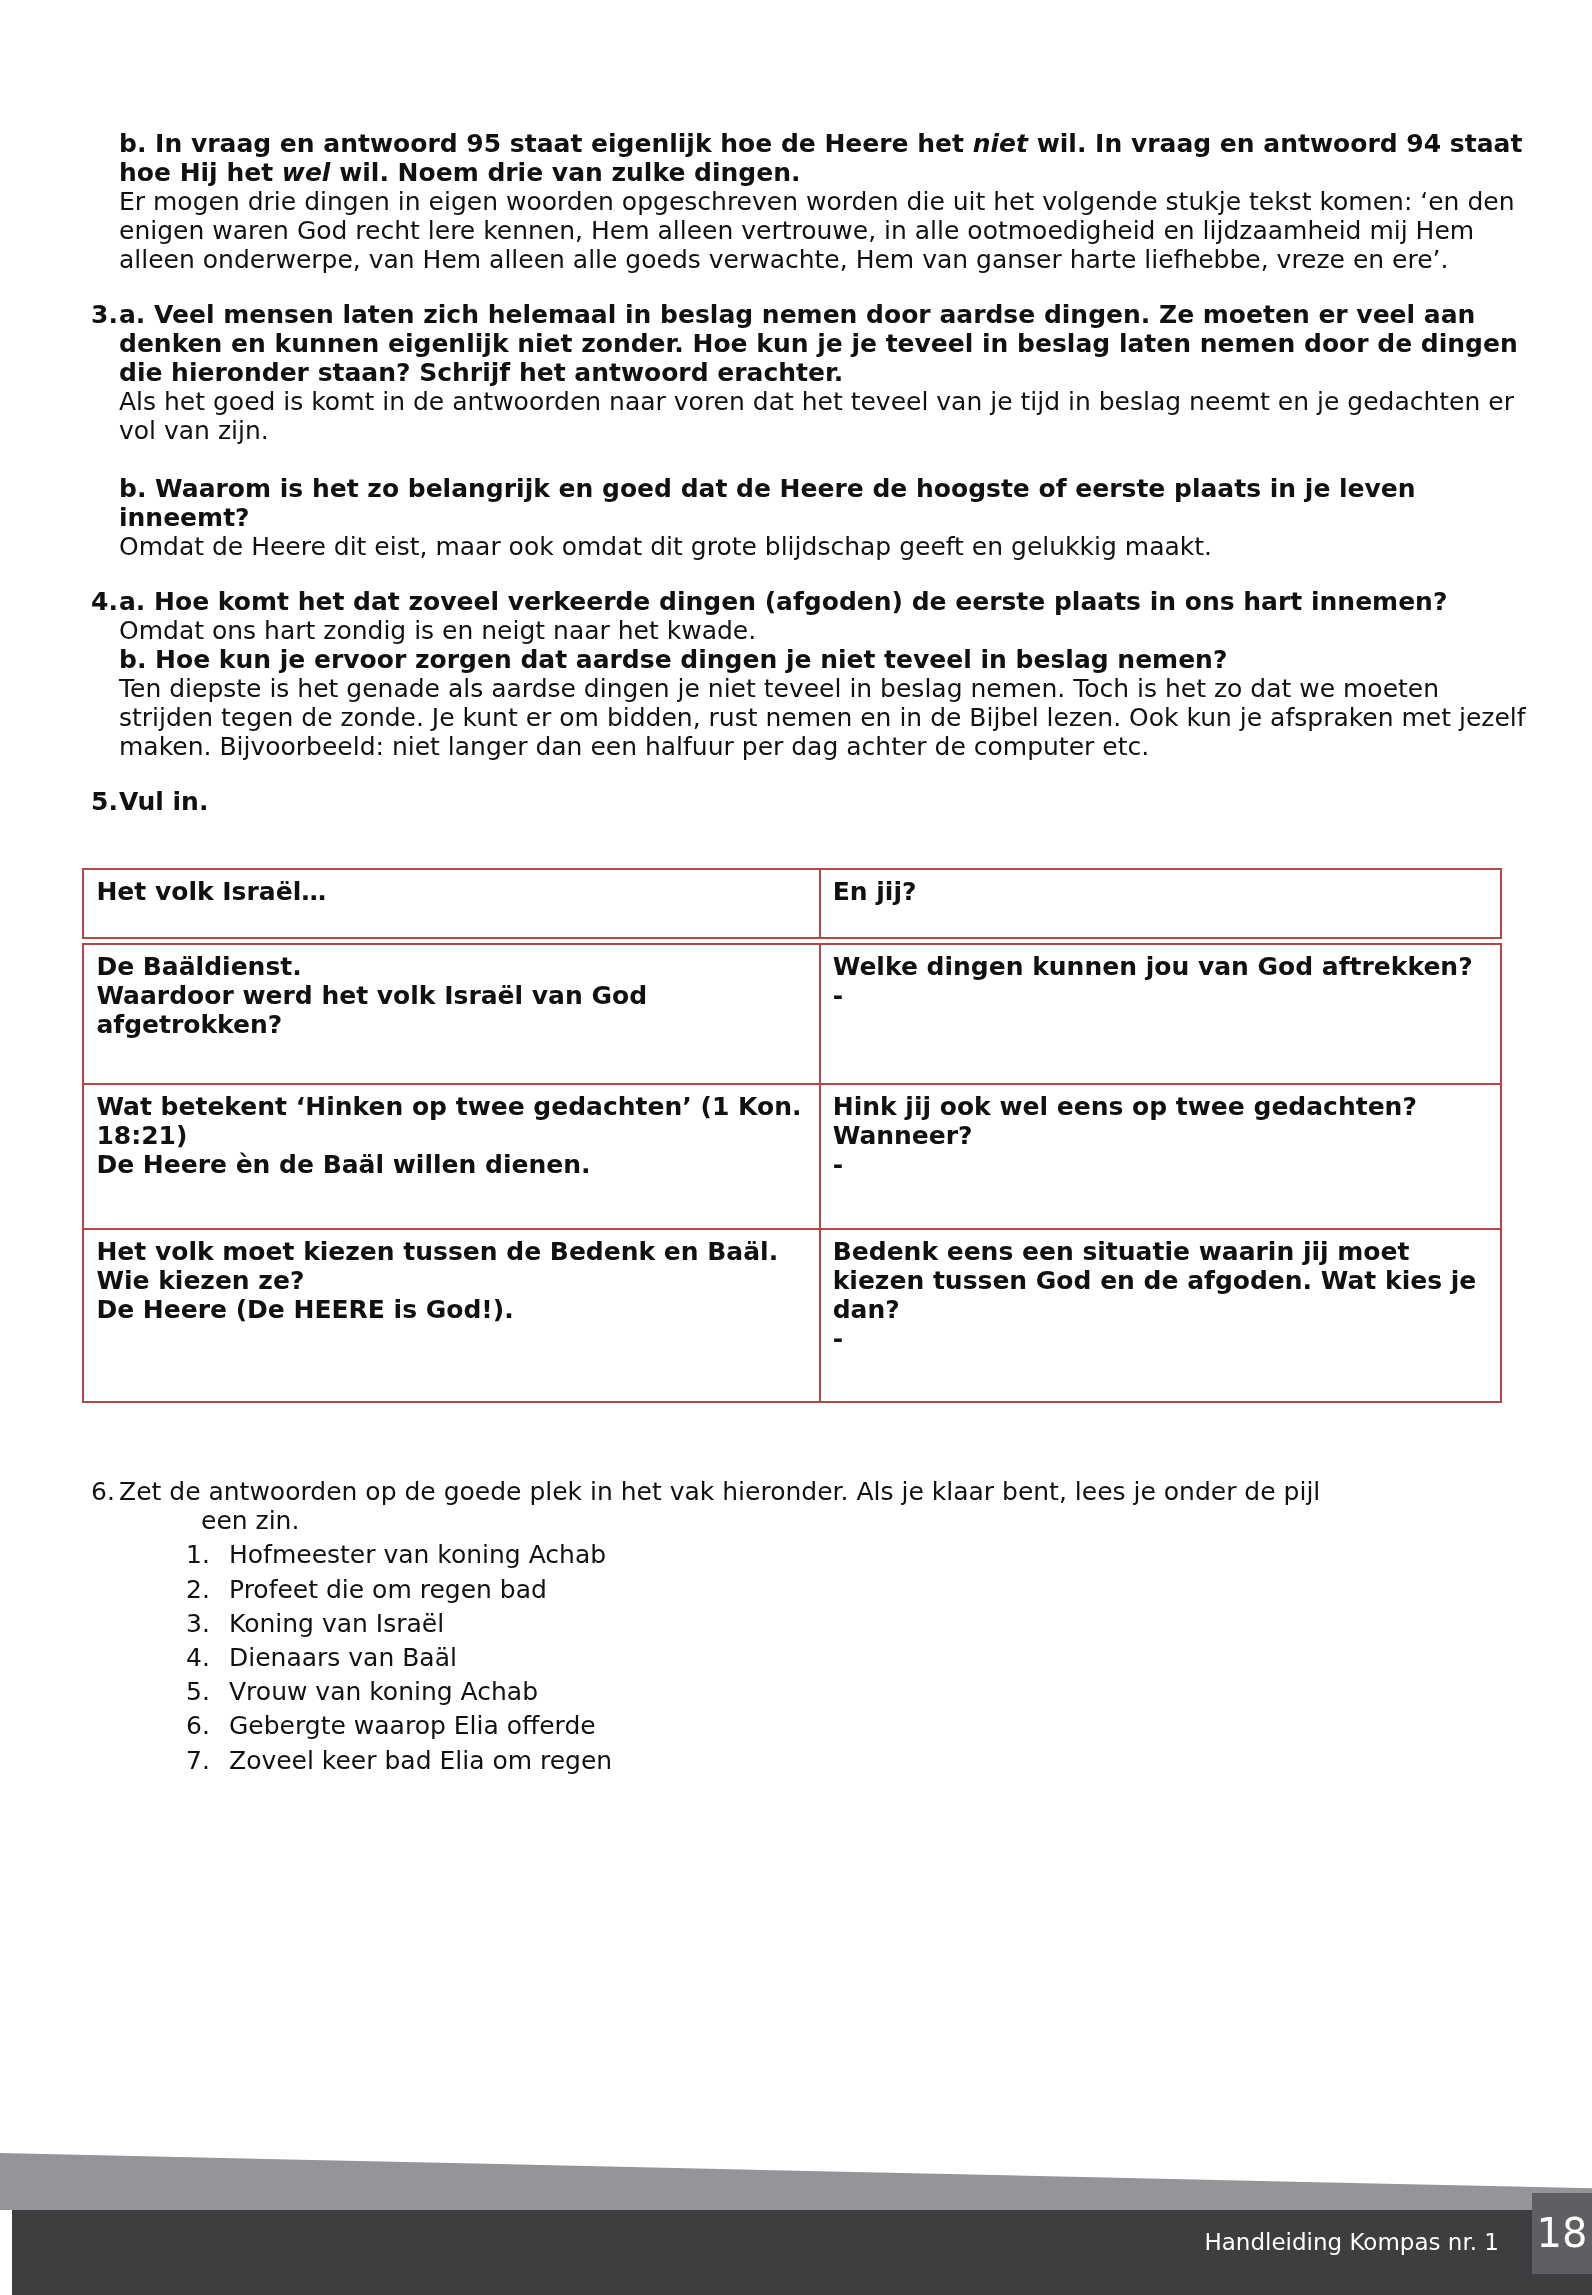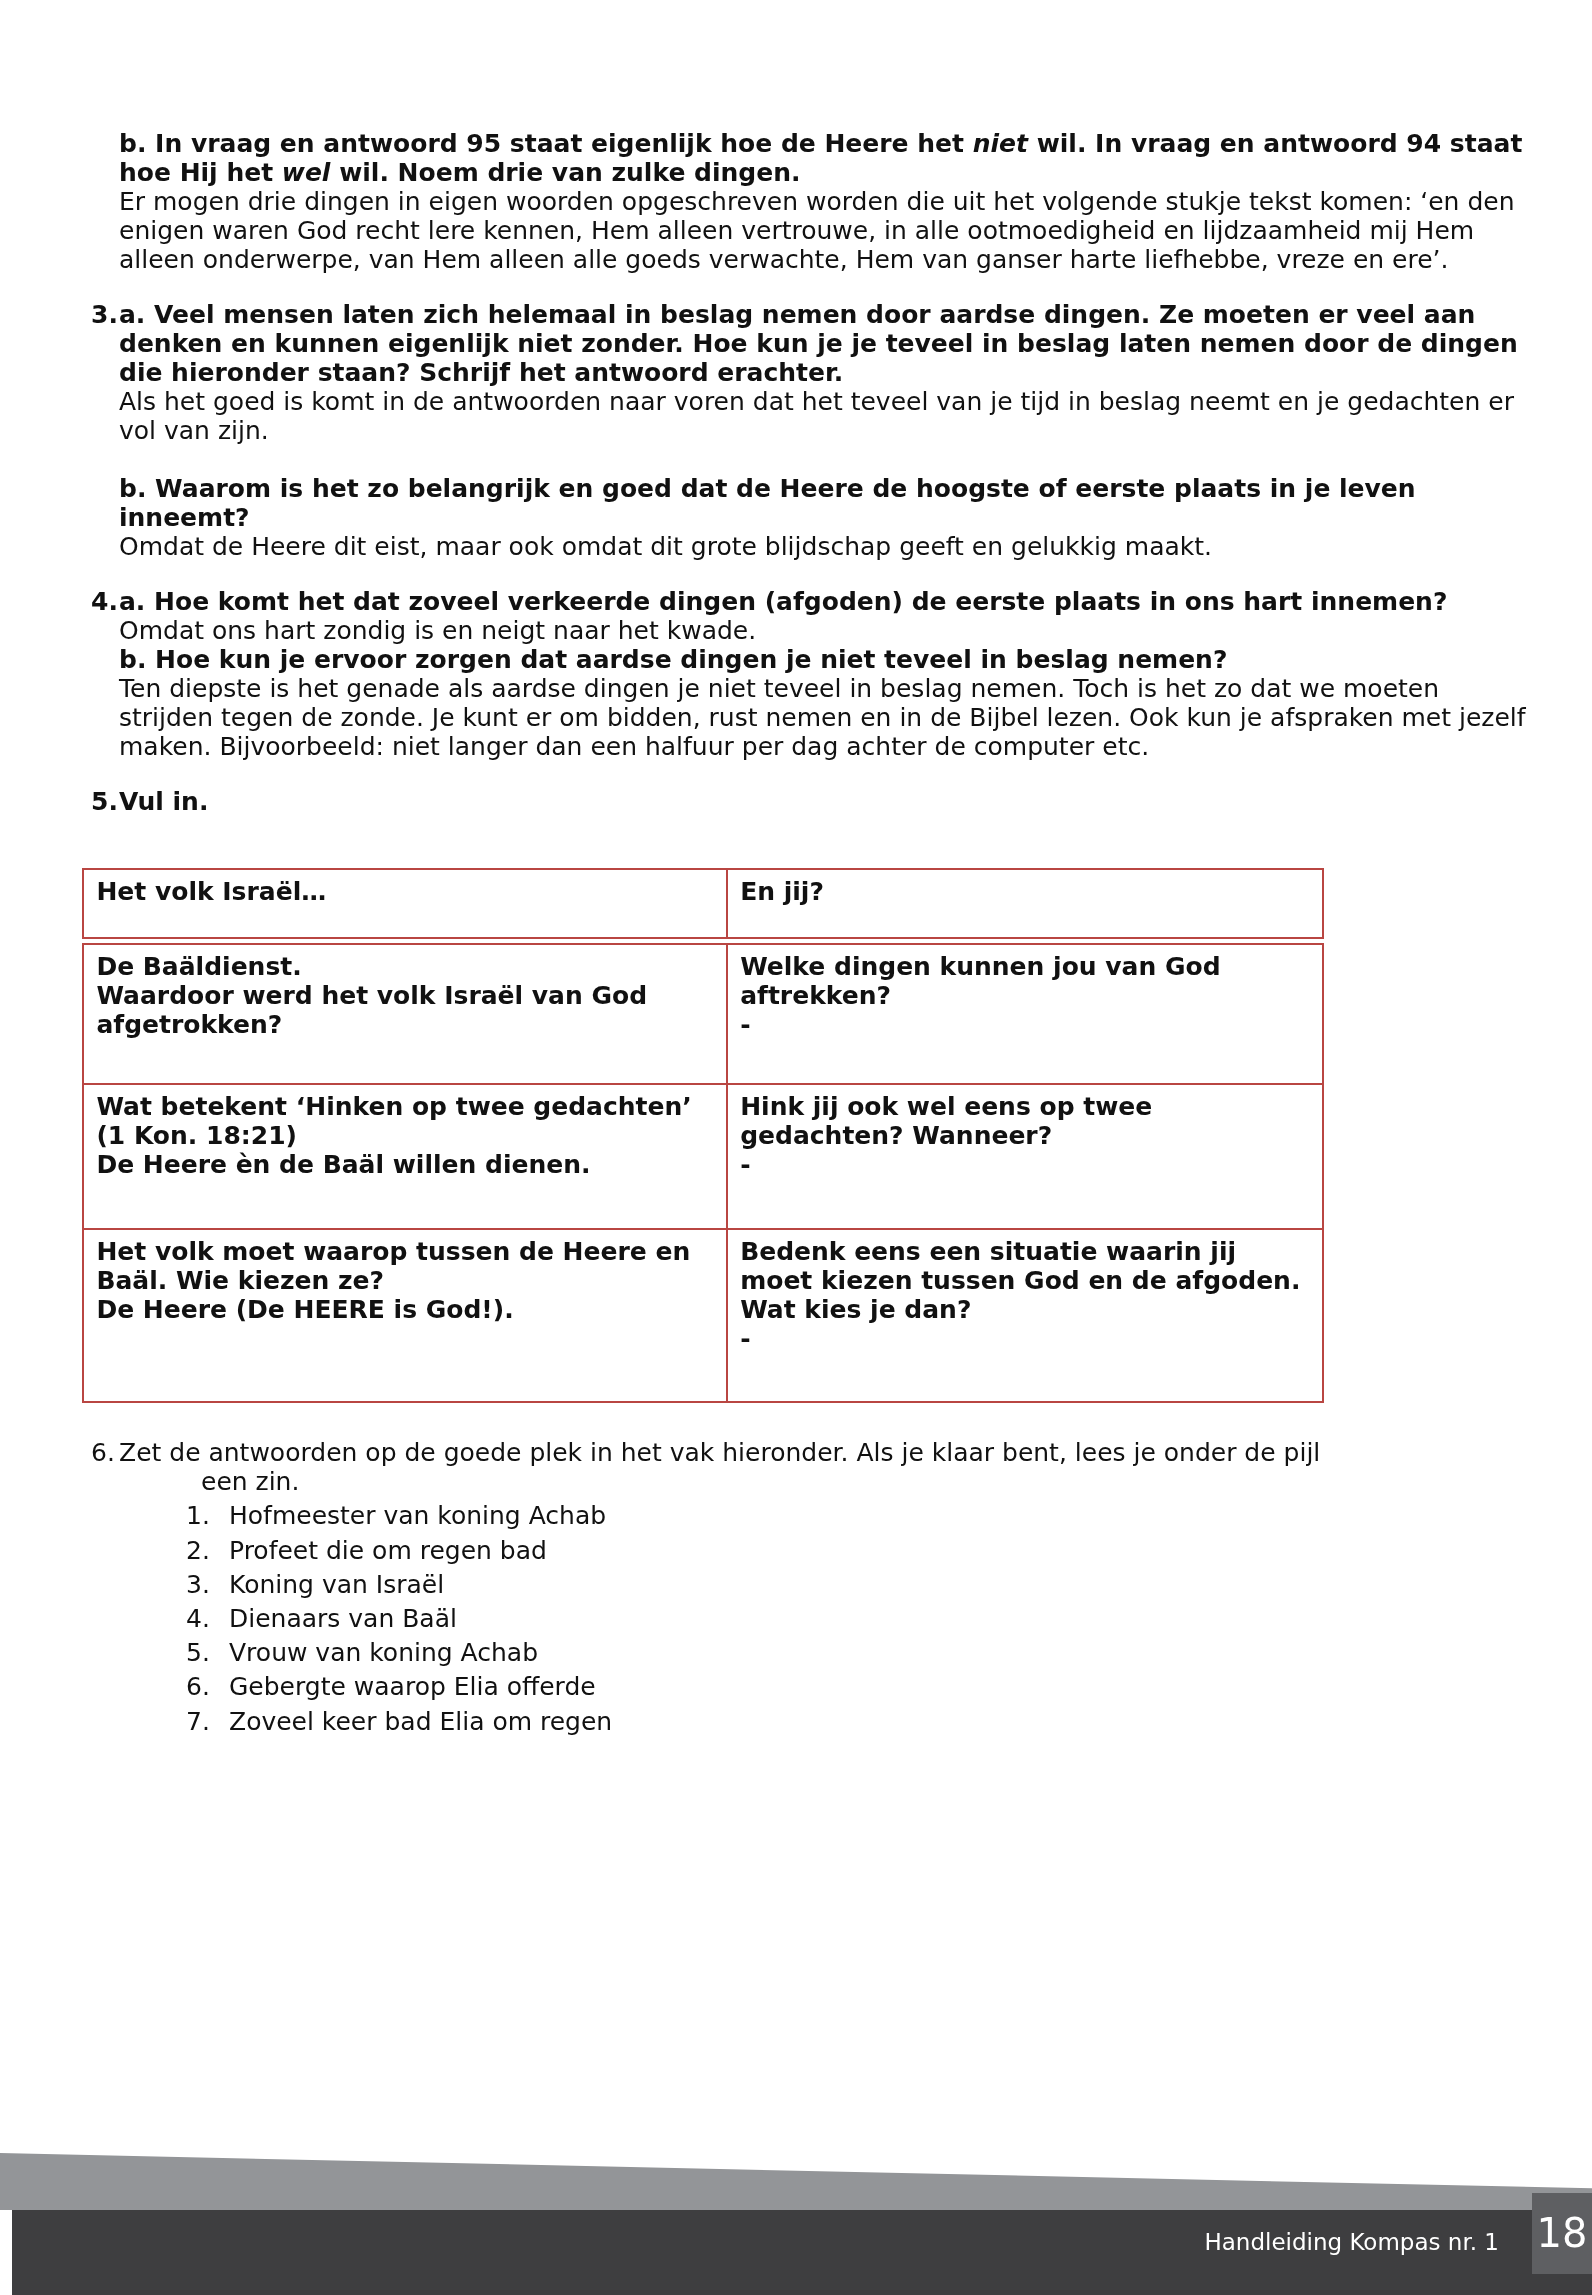--- a/index.html
+++ b/index.html
@@ -26,23 +26,23 @@
 
   .item { display: flex; }
   .item > .num { width: 28px; flex: none; }
   .item > .body { flex: 1; min-width: 0; }
 
   .gap { margin-top: 29px; }
 
   
   .ktable {
     margin-top: 52px;
-    margin-bottom: 35px;
+    margin-bottom: 74px;
     margin-left: -8.6px;
-    width: 1242px;
+    width: 1420px;
     font-weight: 700;
   }
   .trow { display: flex; align-items: stretch; }
   .tcell { padding: 7px 12px; }
   .cleft  { width: 52%; border-right: 2.6px solid var(--accent-red, #b94642); }
   .cright { width: 48%; }
   .thead { border: 2.6px solid var(--accent-red, #b94642); }
   .thead .tcell { min-height: 67px; }
   .tbody { border: 2.6px solid var(--accent-red, #b94642); margin-top: 4.3px; }
   .tbody .trow + .trow { border-top: 2.6px solid var(--accent-red, #b94642); }
@@ -145,21 +145,21 @@
             <div>Wat betekent ‘Hinken op twee gedachten’ (1 Kon. 18:21)</div>
             <div>De Heere èn de Baäl willen dienen.</div>
           </div>
           <div class="tcell cright">
             <div>Hink jij ook wel eens op twee gedachten? Wanneer?</div>
             <div>-</div>
           </div>
         </div>
         <div class="trow r2">
           <div class="tcell cleft">
-            <div>Het volk moet waarop tussen de Heere en Baäl. Wie kiezen ze?</div>
+            <div>Het volk moet kiezen tussen de Bedenk en Baäl. Wie kiezen ze?</div>
             <div>De Heere (De HEERE is God!).</div>
           </div>
           <div class="tcell cright">
             <div>Bedenk eens een situatie waarin jij moet kiezen tussen God en de afgoden. Wat kies je dan?</div>
             <div>-</div>
           </div>
         </div>
       </div>
     </section>
 

